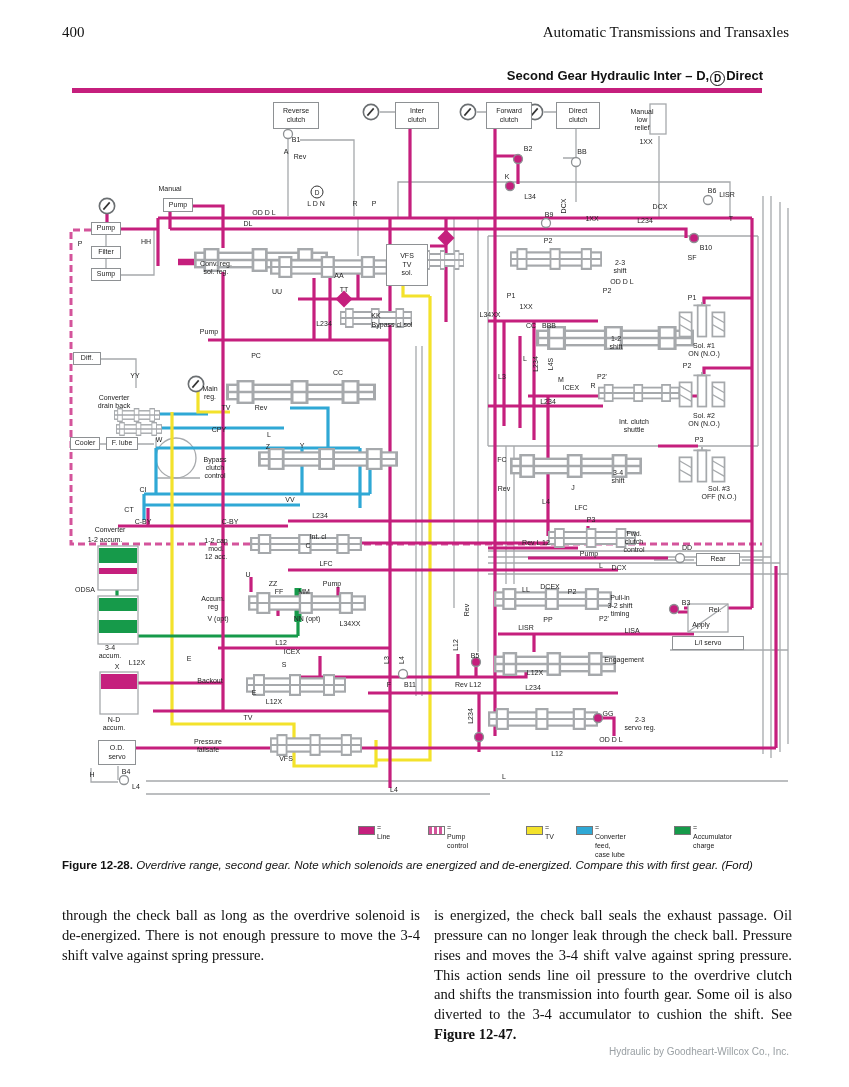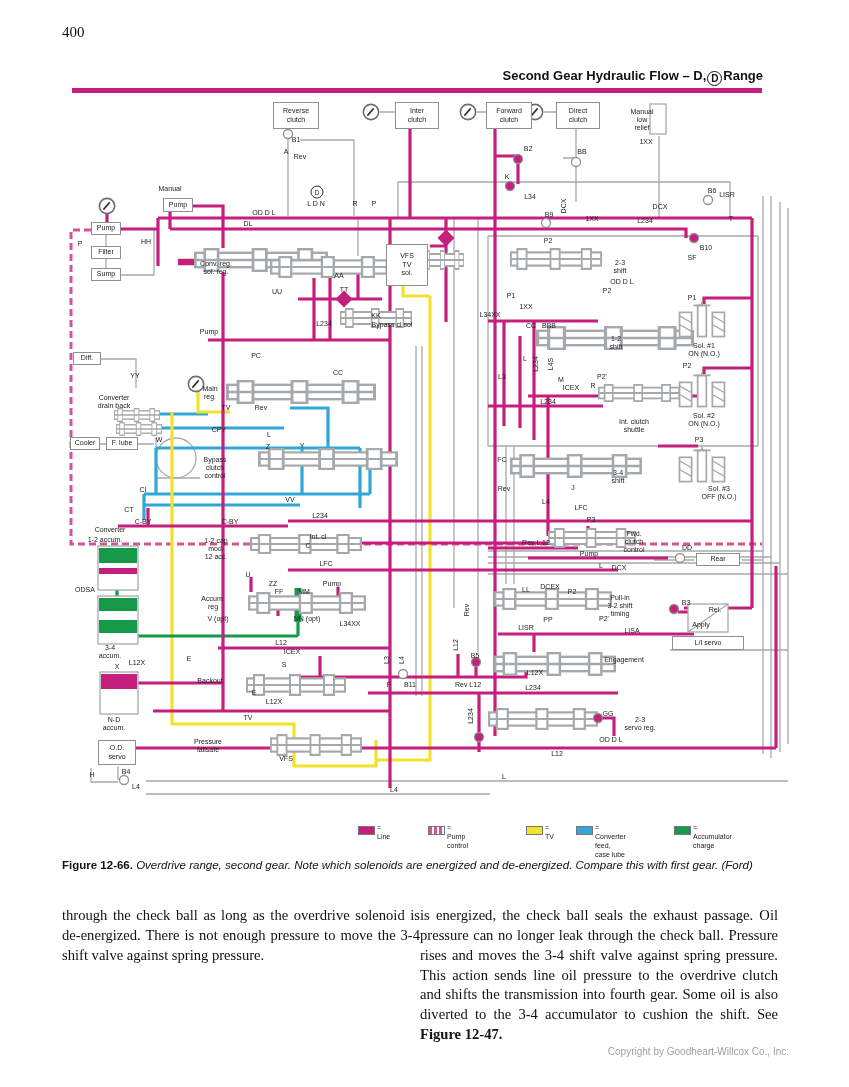--- a/index.html
+++ b/index.html
@@ -38,35 +38,36 @@
   
   #legend{position:absolute;left:58px;top:820px;width:782px;height:30px;}
   .leg-item{position:absolute;top:0;}
   .leg-swatch{position:absolute;top:6px;width:15px;height:7px;border:1px solid #777;}
   .leg-text{position:absolute;left:19px;top:3px;font:7px/1.3 "Liberation Sans",sans-serif;color:#222;white-space:pre-line;}
   
   #caption{position:absolute;left:62px;top:858px;width:728px;
       font:italic 11.5px/1.35 "Liberation Sans",sans-serif;color:#111;}
   #caption b{font-style:normal;font-weight:bold;}
   
-  #body-cols{position:absolute;left:62px;top:906px;width:730px;display:flex;}
+  #body-cols{position:absolute;left:62px;top:906px;width:730px;display:flex;gap:14px;}
   .col{width:358px;font:14.6px/1.36 "Liberation Serif",serif;color:#111;text-align:justify;}
   .col p{margin:0;}
   .col p.ind{text-indent:22px;}
   
   #footer{position:absolute;right:60px;top:1046px;font:10px "Liberation Sans",sans-serif;color:#9aa0a4;}
 </style>
 </head>
 <body>
 
 <div id="page">
 
   <div id="page-number">400</div>
-
-  <div id="diagram-title"><span>Second Gear Hydraulic Flow – D,</span><span id="title-circle">D</span><span>Range</span></div>
+  <div id="running-head">Automatic Transmissions and Transaxles</div>
+
+  <div id="diagram-title"><span>Second Gear Hydraulic Inter – D,</span><span id="title-circle">D</span><span>Direct</span></div>
   <div id="title-rule"></div>
 
   <div id="diagram">
     <svg width="782" height="748" viewBox="0 0 782 748">
       <defs>
         <symbol id="spool" viewBox="0 0 100 20" preserveAspectRatio="none">
           <rect x="1" y="4" width="98" height="12" fill="#fff" stroke="#a6a9ac" stroke-width="2"></rect>
           <rect x="8" y="1" width="10" height="18" fill="#fff" stroke="#a6a9ac" stroke-width="2"></rect>
           <rect x="44" y="1" width="10" height="18" fill="#fff" stroke="#a6a9ac" stroke-width="2"></rect>
           <rect x="78" y="1" width="10" height="18" fill="#fff" stroke="#a6a9ac" stroke-width="2"></rect>
@@ -406,25 +407,25 @@
         <div class="leg-text">= Converter feed,
 case lube</div>
       </div>
       <div class="leg-item" style="left: 616px;">
         <div class="leg-swatch" style="background: rgb(22, 154, 74);"></div>
         <div class="leg-text">= Accumulator
 charge</div>
       </div>
     </div>
 
-  <div id="caption"><b>Figure 12-66.</b><span> Overdrive range, second gear. Note which solenoids are energized and de-energized. Compare this with first gear. (Ford)</span></div>
+  <div id="caption"><b>Figure 12-28.</b><span> Overdrive range, second gear. Note which solenoids are energized and de-energized. Compare this with first gear. (Ford)</span></div>
 
   <div id="body-cols">
     <div class="col" id="col1">
         <p class="">through the check ball as long as the overdrive solenoid is de-energized. There is not enough pressure to move the 3-4 shift valve against spring pressure.</p>
       </div>
     <div class="col" id="col2">
         <p class="">is energized, the check ball seals the exhaust passage. Oil pressure can no longer leak through the check ball. Pressure rises and moves the 3-4 shift valve against spring pressure. This action sends line oil pressure to the overdrive clutch and shifts the transmission into fourth gear. Some oil is also diverted to the 3-4 accumulator to cushion the shift. See <b>Figure 12-47.</b></p>
       </div>
   </div>
 
-  <div id="footer">Copyright by Goodheart-Willcox Co., Inc.</div>
+  <div id="footer">Hydraulic by Goodheart-Willcox Co., Inc.</div>
 </div>
 
 </body></html>

